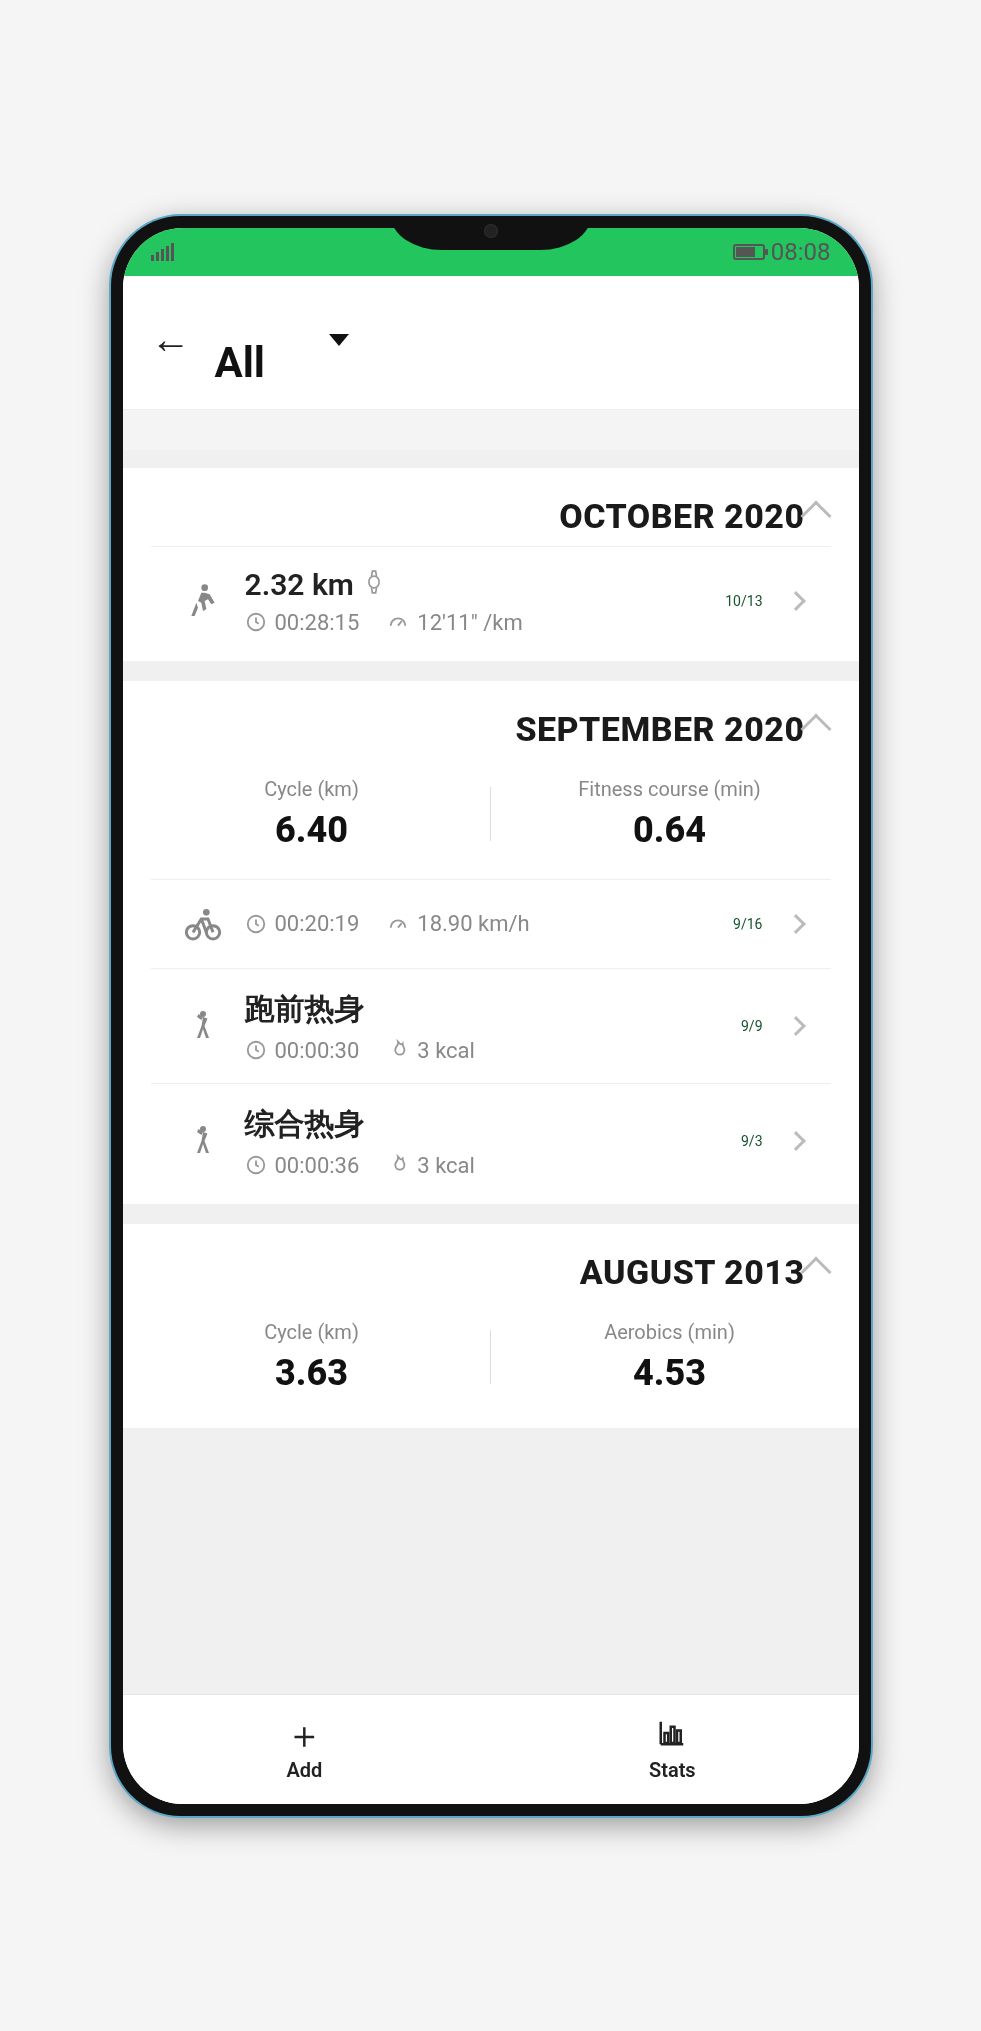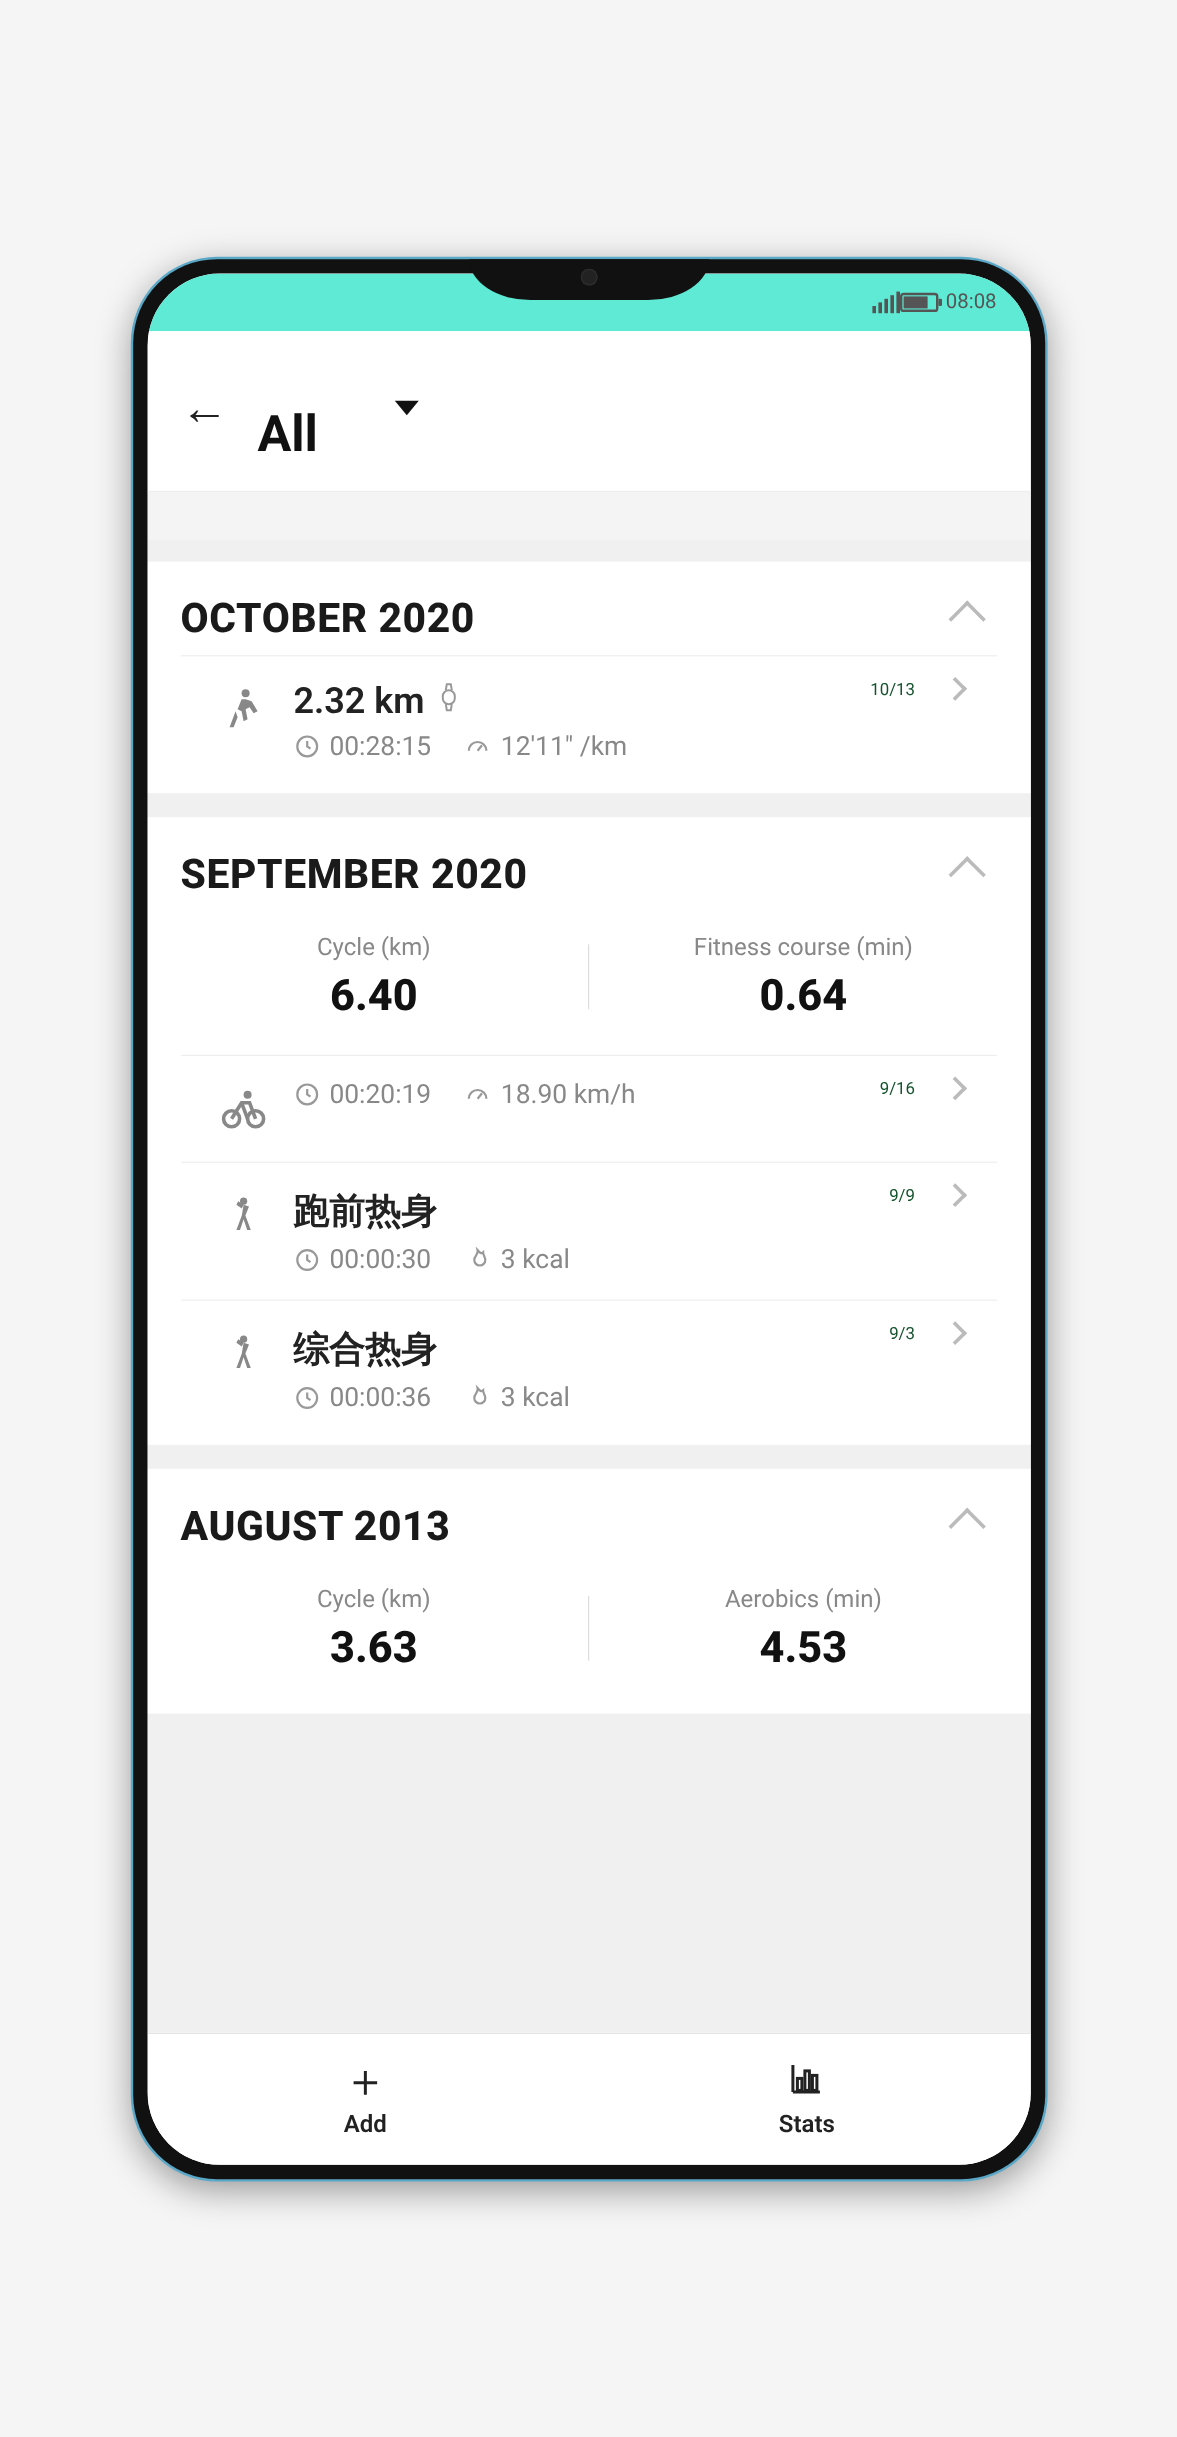--- a/index.html
+++ b/index.html
@@ -46,26 +46,26 @@
   .notch::after{
     content:"";
     position:absolute;
     width:14px;height:14px;border-radius:50%;
     background:#222;
     top:8px;left:50%;transform:translateX(-50%);
     box-shadow: inset 0 0 2px #444;
   }
   .status-bar {
     height: 48px;
-    background: #5eead4;
+    background: #22c55e;
     display: flex;
     align-items: center;
-    justify-content: flex-end;
+    justify-content: space-between;
     padding: 0 28px;
-    font-size: 17px;
+    font-size: 24px;
     color: #555;
   }
   .status-left, .status-right { display:flex; align-items:center; gap:6px; }
   .signal-icon { display:inline-flex; align-items:flex-end; gap:2px; height:18px;}
   .signal-icon span { width:3px; background:#555; display:inline-block;}
   .signal-icon span:nth-child(1){height:6px;}
   .signal-icon span:nth-child(2){height:9px;}
   .signal-icon span:nth-child(3){height:12px;}
   .signal-icon span:nth-child(4){height:15px;}
   .signal-icon span:nth-child(5){height:18px;}
@@ -103,22 +103,22 @@
     opacity:0.3;
   }
   .month-section {
     background:#fff;
     margin-bottom:20px;
     padding-bottom:6px;
   }
   .month-header {
     display:flex;
     align-items:center;
-    justify-content:space-between;
-    padding:28px 38px 10px 28px;
+    justify-content:flex-end;
+    padding:28px 28px 10px 28px;
   }
   .month-title {
     font-size:34px;
     font-weight:800;
     color:#1a1a1a;
     letter-spacing:0.5px;
   }
   .chevron-up {
     width:22px;height:22px;
     border-left:3px solid #bbb;
@@ -139,21 +139,21 @@
   .summary-cell:not(:last-child)::after{
     content:"";
     position:absolute;
     right:0; top:10px; bottom:10px;
     width:1px; background:#ddd;
   }
   .summary-label { font-size:20px; color:#888; margin-bottom:8px; }
   .summary-value { font-size:36px; font-weight:800; color:#111; }
   .activity-row {
     display:flex;
-    align-items:flex-start;
+    align-items:center;
     padding:20px 28px;
     border-top:1px solid #eee;
     margin:0 28px;
     gap:18px;
   }
   .activity-row:first-of-type { border-top:1px solid #eee; }
   .act-icon {
     width:48px; height:48px;
     display:flex;align-items:center;justify-content:center;
     color:#888;

